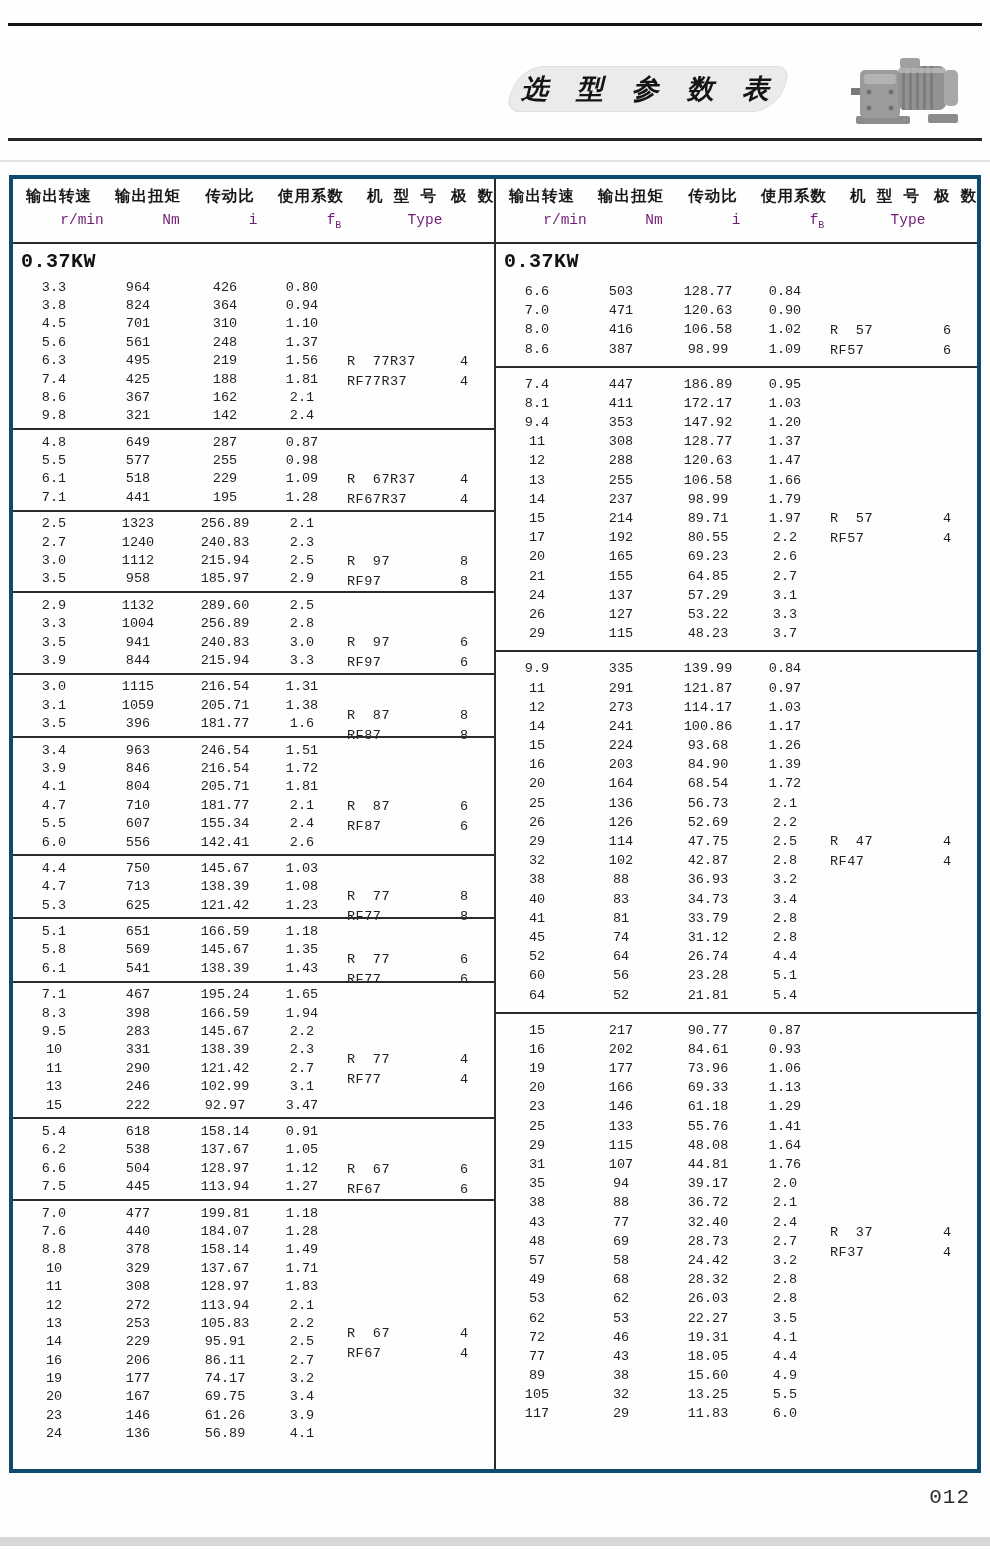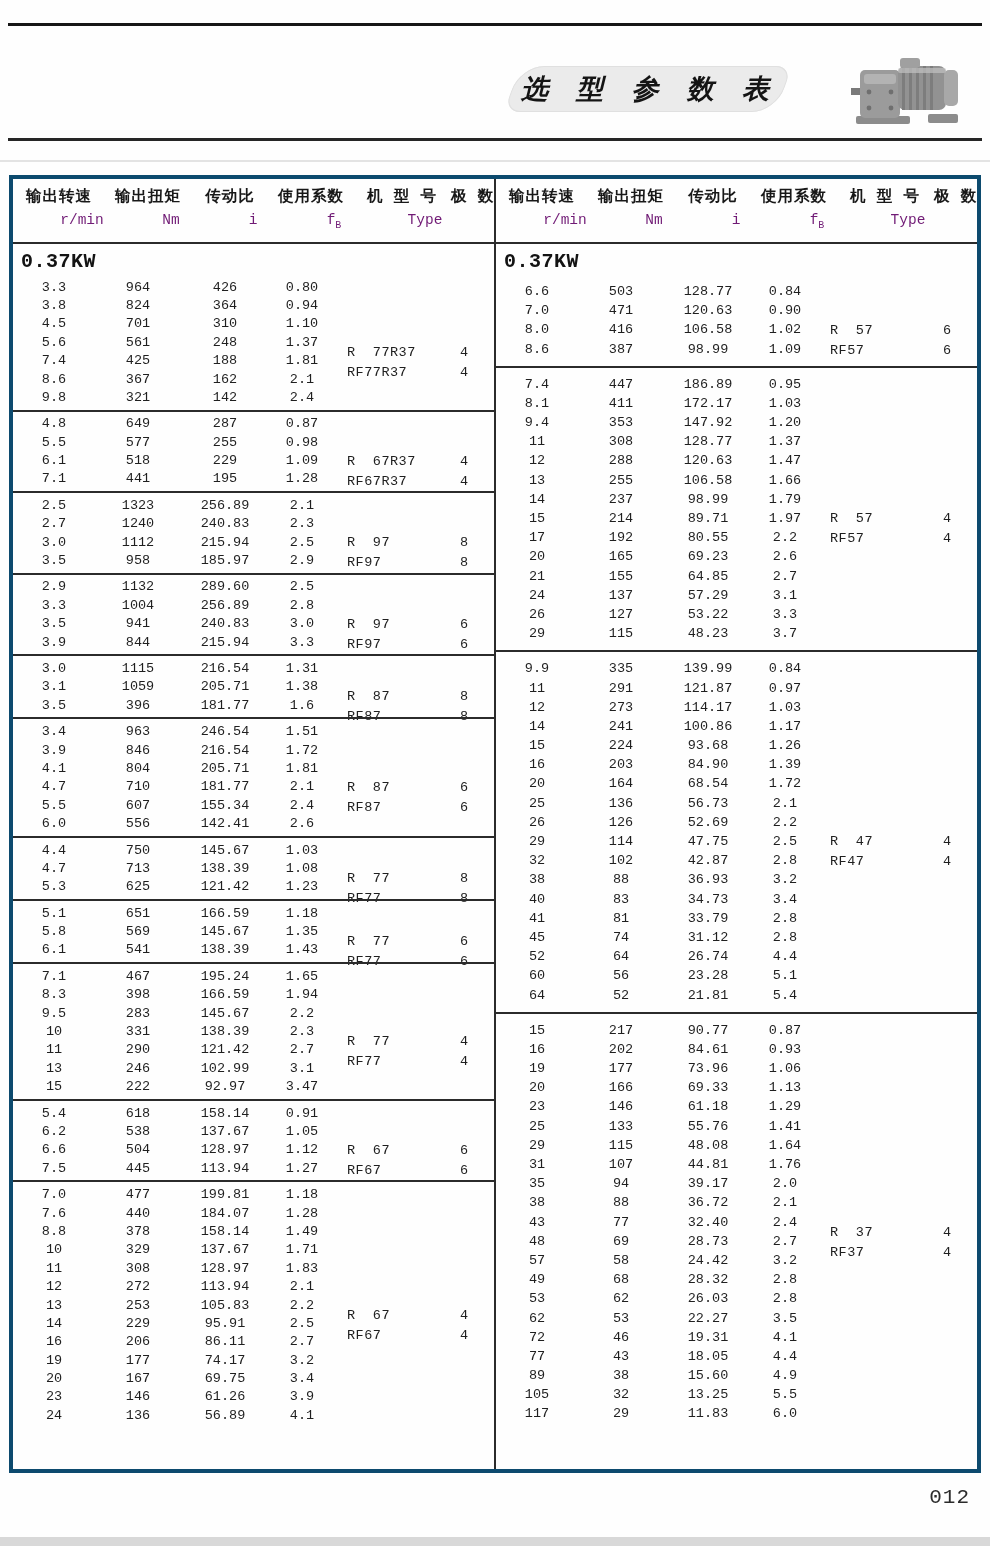--- a/index.html
+++ b/index.html
@@ -129,20 +129,26 @@
                   <span class="cell">310</span>
                   <span class="cell">1.10</span>
                 </div>
                 <div class="drow">
                   <span class="cell">5.6</span>
                   <span class="cell">561</span>
                   <span class="cell">248</span>
                   <span class="cell">1.37</span>
                 </div>
                 <div class="drow">
+                  <span class="cell">6.3</span>
+                  <span class="cell">495</span>
+                  <span class="cell">219</span>
+                  <span class="cell">1.56</span>
+                </div>
+                <div class="drow">
                   <span class="cell">7.4</span>
                   <span class="cell">425</span>
                   <span class="cell">188</span>
                   <span class="cell">1.81</span>
                 </div>
                 <div class="drow">
                   <span class="cell">8.6</span>
                   <span class="cell">367</span>
                   <span class="cell">162</span>
                   <span class="cell">2.1</span>

